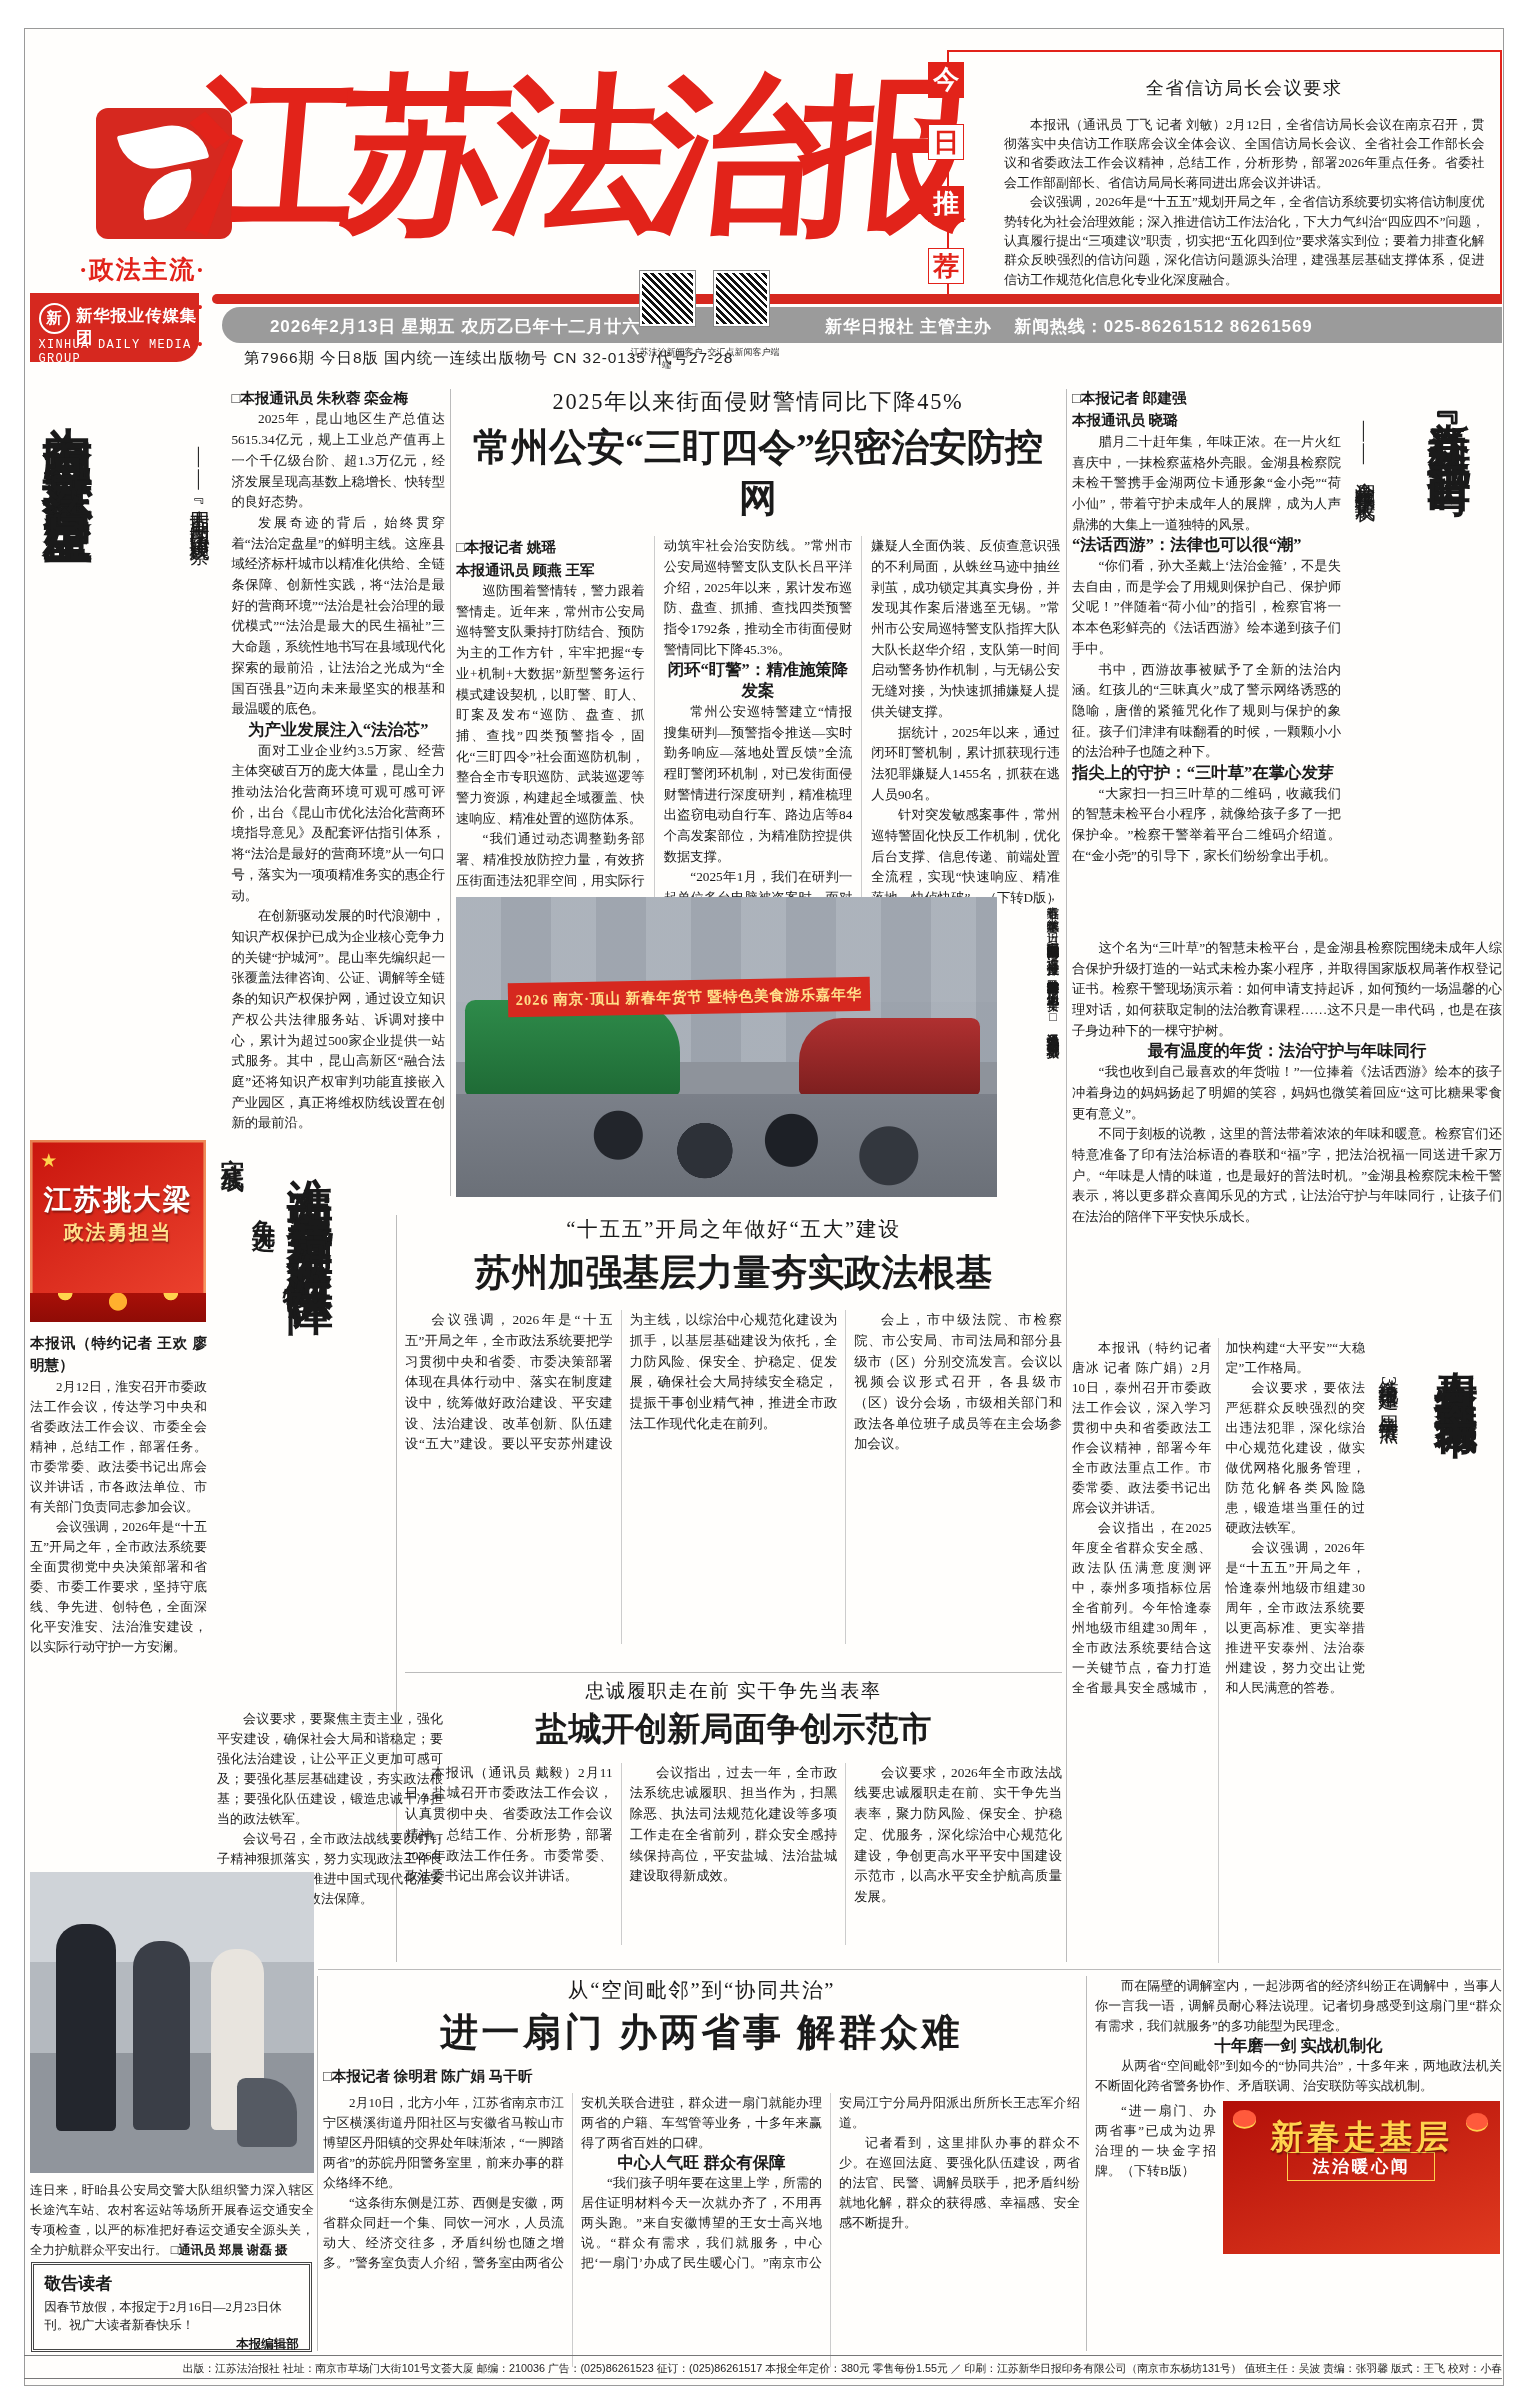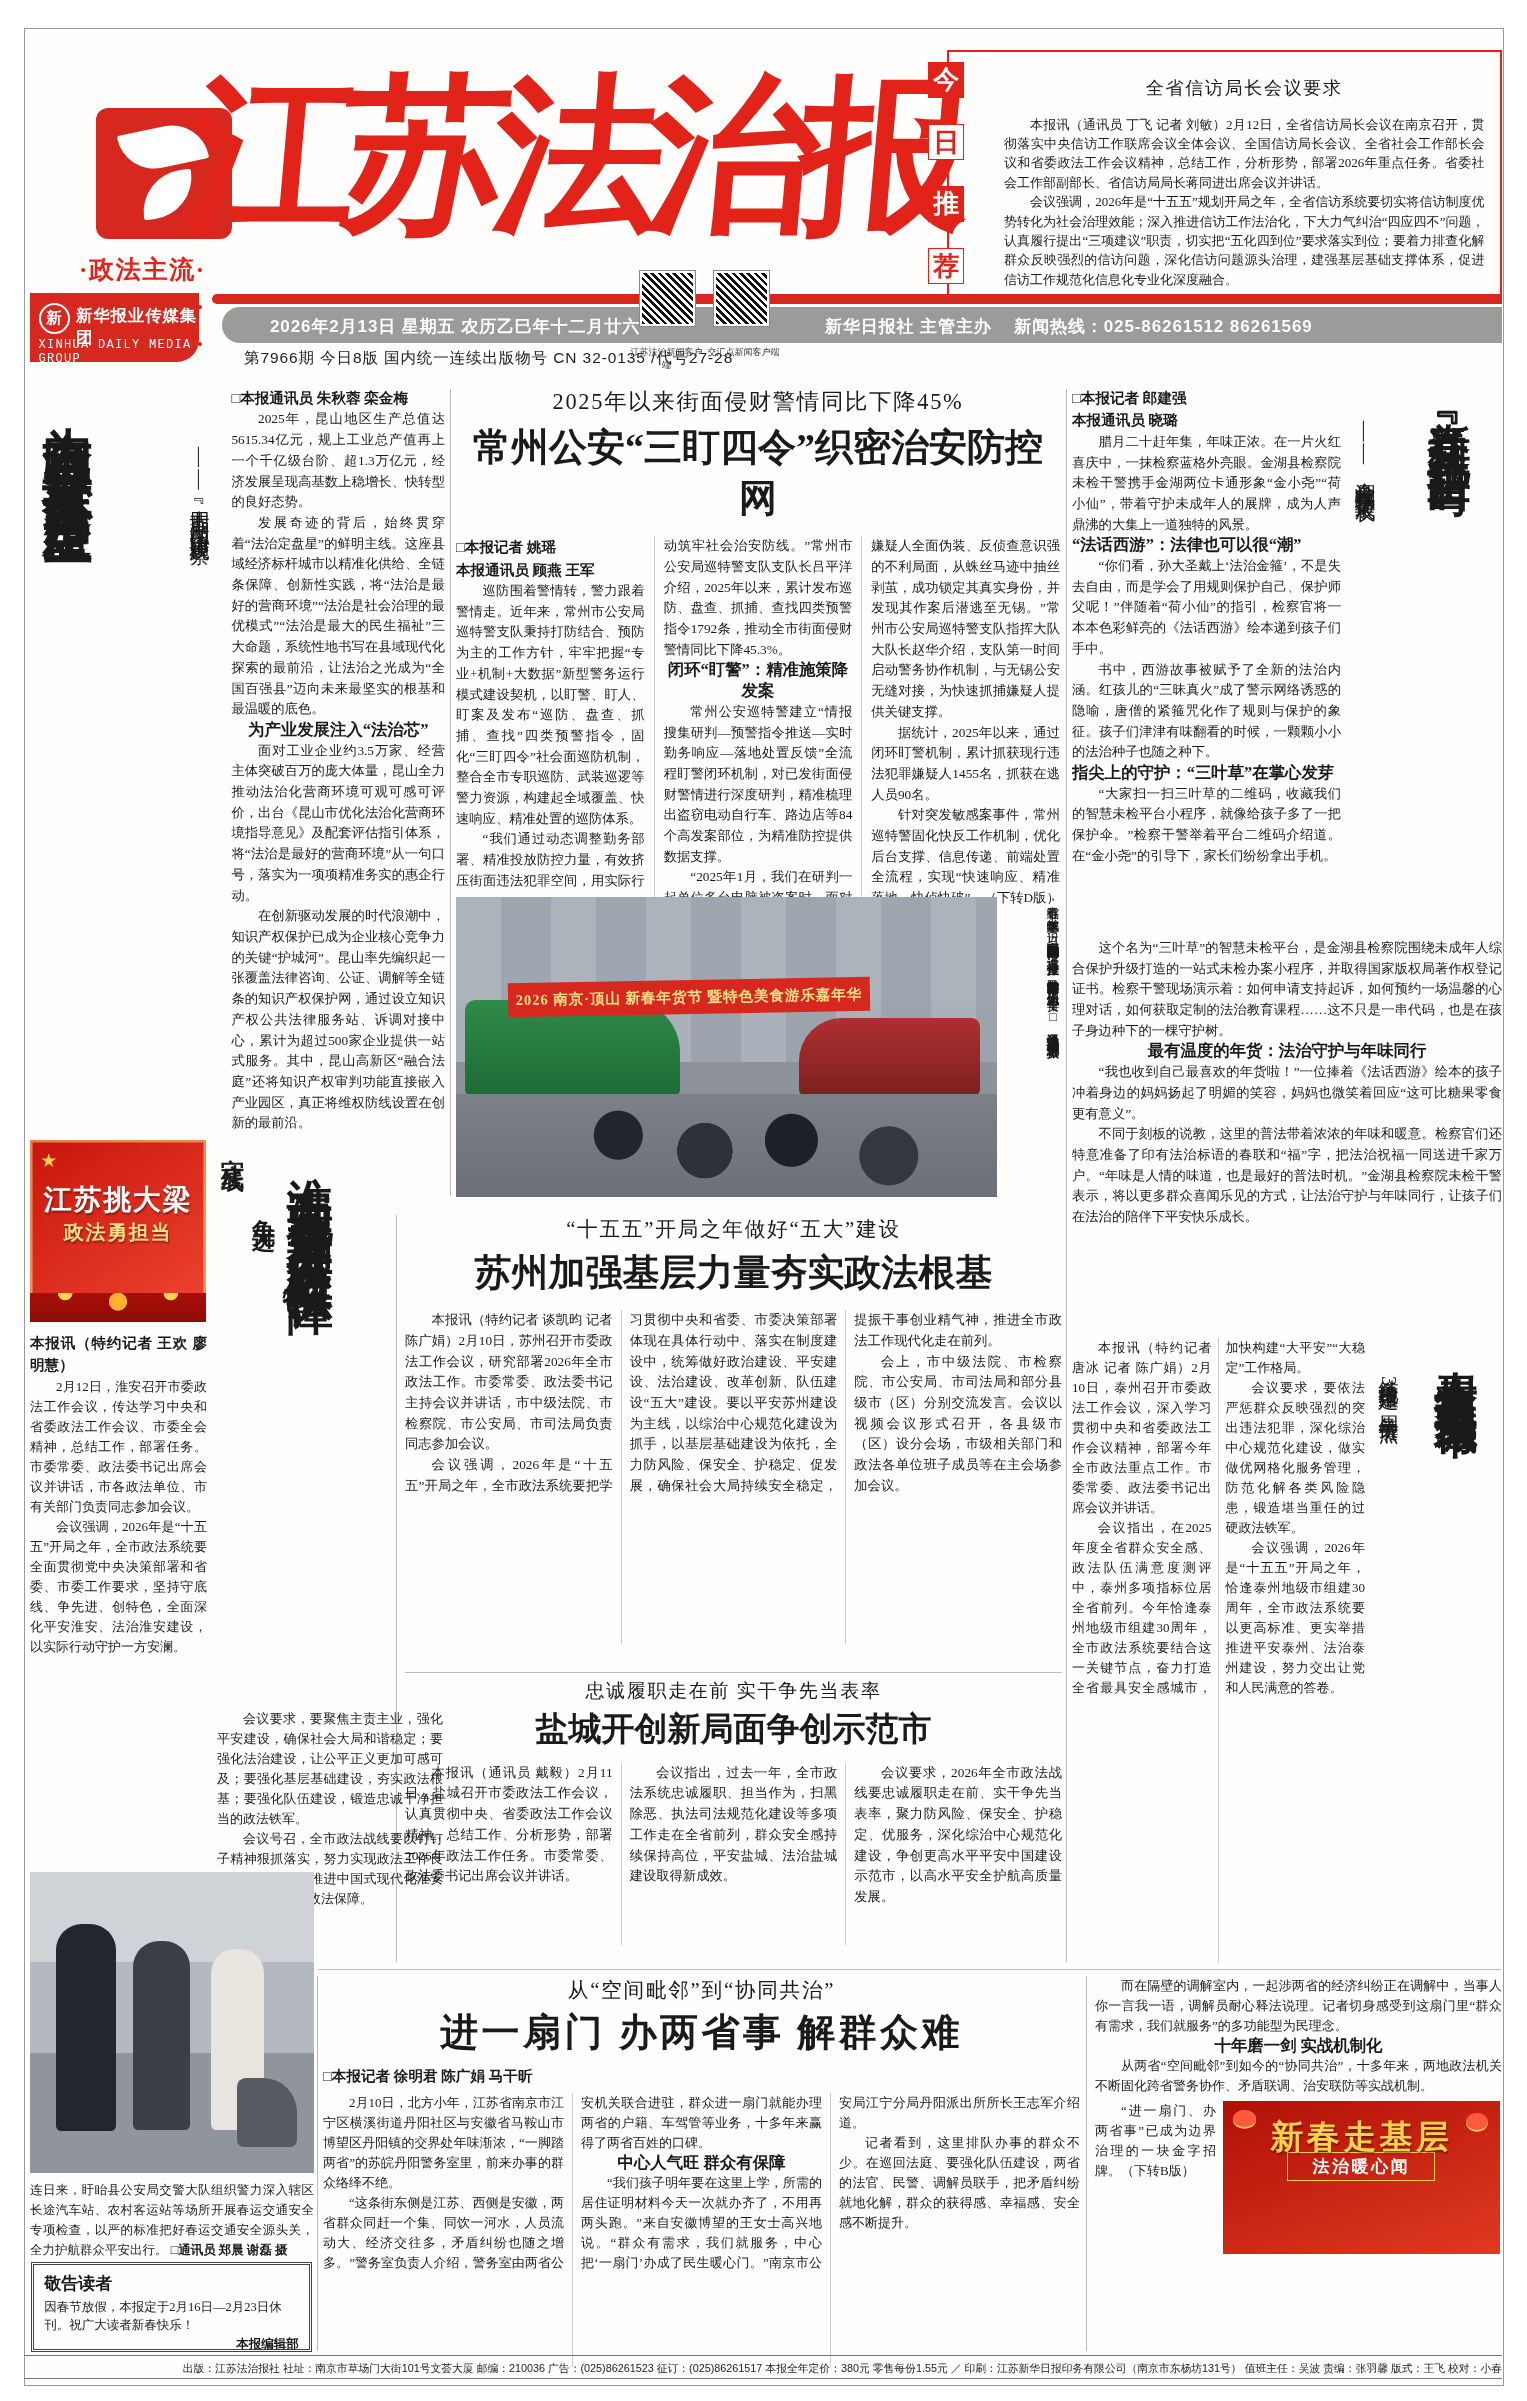--- a/index.html
+++ b/index.html
@@ -279,21 +279,20 @@
   </div>
   <div class="abs ha-b2 jtext">
     <p>会议要求，要聚焦主责主业，强化平安建设，确保社会大局和谐稳定；要强化法治建设，让公平正义更加可感可及；要强化基层基础建设，夯实政法根基；要强化队伍建设，锻造忠诚干净担当的政法铁军。</p>
     <p>会议号召，全市政法战线要以钉钉子精神狠抓落实，努力实现政法工作良好开局，为全面推进中国式现代化淮安新实践提供有力政法保障。</p>
   </div>
 
   <div class="abs blk-sz">
     <div class="kicker sz-kicker">“十五五”开局之年做好“五大”建设</div>
     <div class="title sz-title">苏州加强基层力量夯实政法根基</div>
     <div class="sz-body jtext">
-      <p>本报讯（特约记者 谈凯昀 记者 陈广娟）2月10日，苏州召开市委政法工作会议，研究部署2026年全市政法工作。市委常委、政法委书记主持会议并讲话，市中级法院、市检察院、市公安局、市司法局负责同志参加会议。</p>
       <p>会议强调，2026年是“十五五”开局之年，全市政法系统要把学习贯彻中央和省委、市委决策部署体现在具体行动中、落实在制度建设中，统筹做好政治建设、平安建设、法治建设、改革创新、队伍建设“五大”建设。要以平安苏州建设为主线，以综治中心规范化建设为抓手，以基层基础建设为依托，全力防风险、保安全、护稳定、促发展，确保社会大局持续安全稳定，提振干事创业精气神，推进全市政法工作现代化走在前列。</p>
       <p>会上，市中级法院、市检察院、市公安局、市司法局和部分县级市（区）分别交流发言。会议以视频会议形式召开，各县级市（区）设分会场，市级相关部门和政法各单位班子成员等在主会场参加会议。</p>
     </div>
   </div>
 
   <div class="abs blk-yc">
     <div class="kicker yc-kicker">忠诚履职走在前  实干争先当表率</div>
     <div class="title yc-title">盐城开创新局面争创示范市</div>
     <div class="yc-body jtext">
       <p>本报讯（通讯员 戴毅）2月11日，盐城召开市委政法工作会议，认真贯彻中央、省委政法工作会议精神，总结工作、分析形势，部署2026年政法工作任务。市委常委、政法委书记出席会议并讲话。</p>

